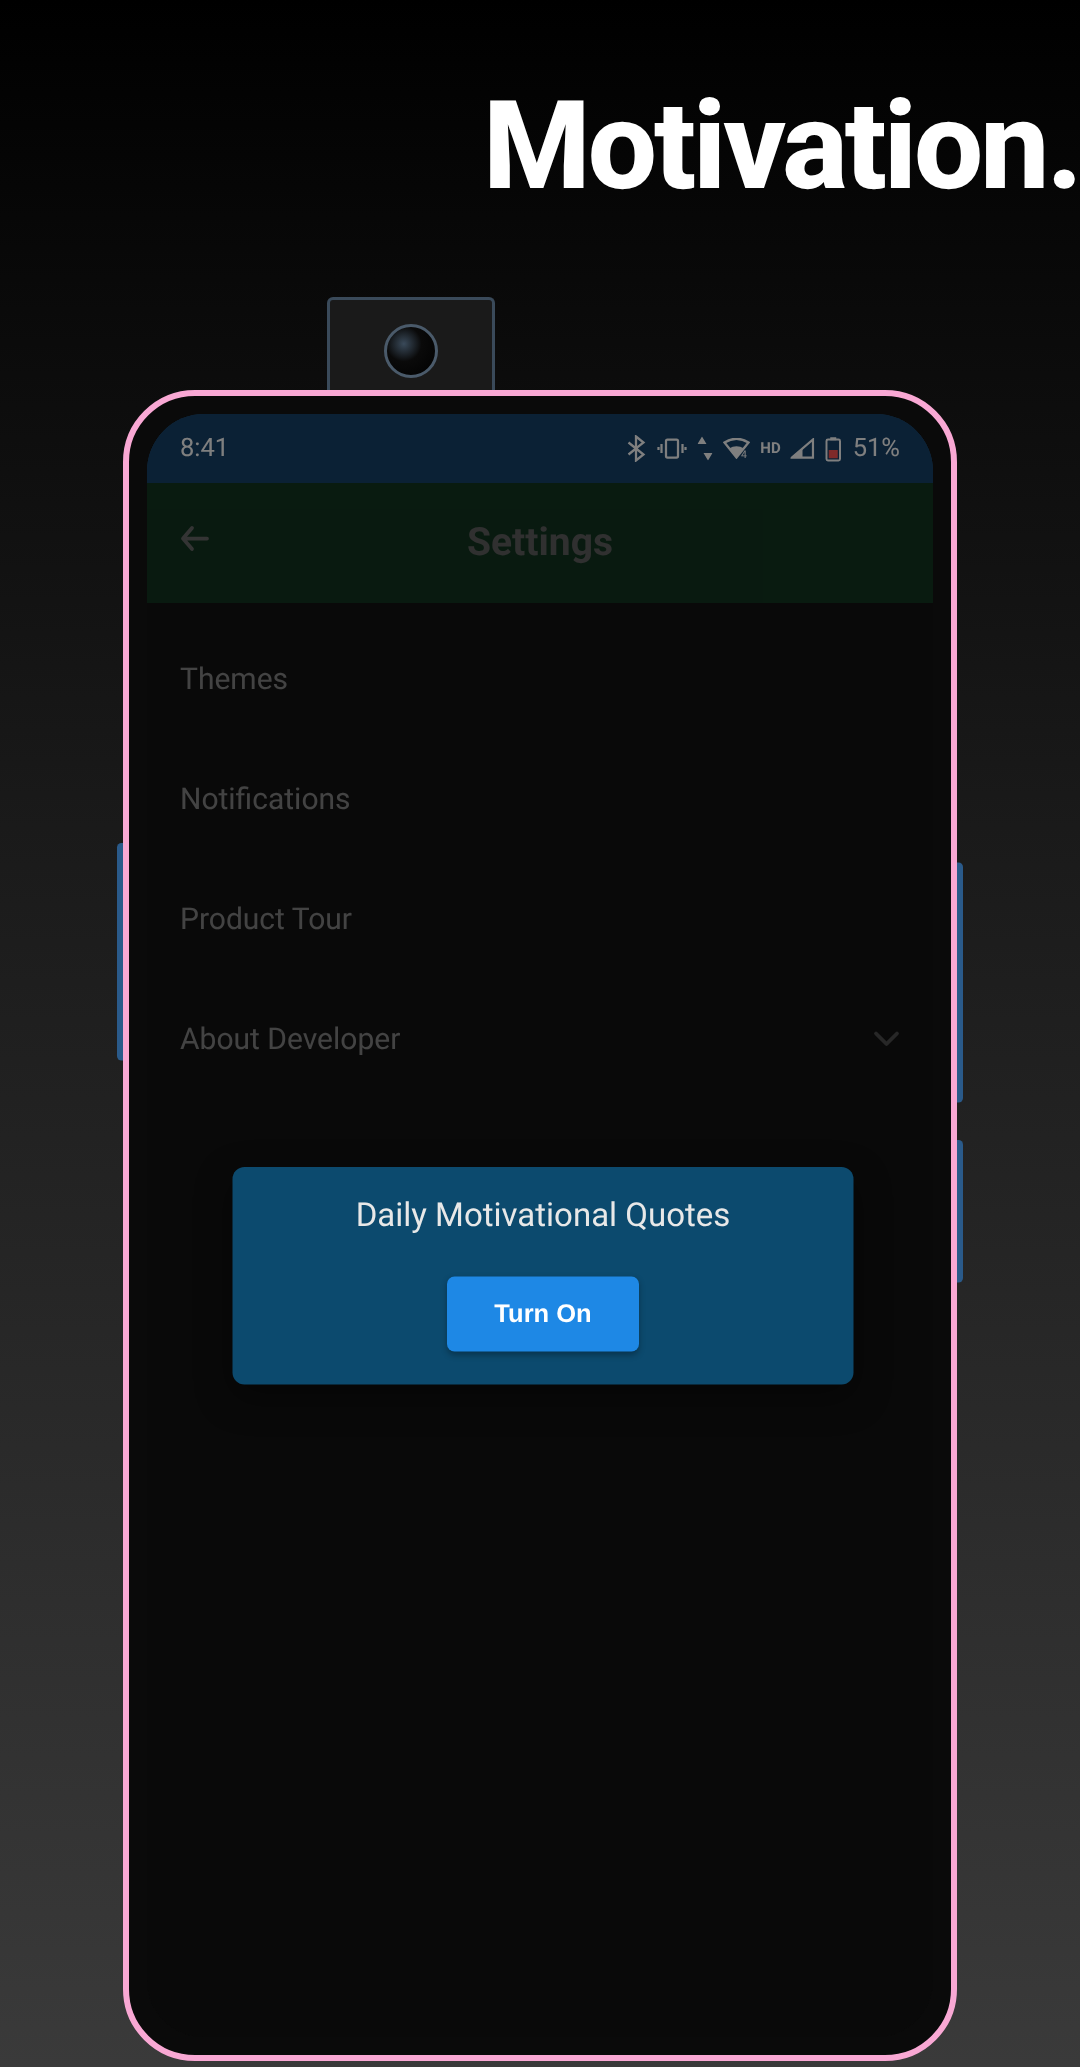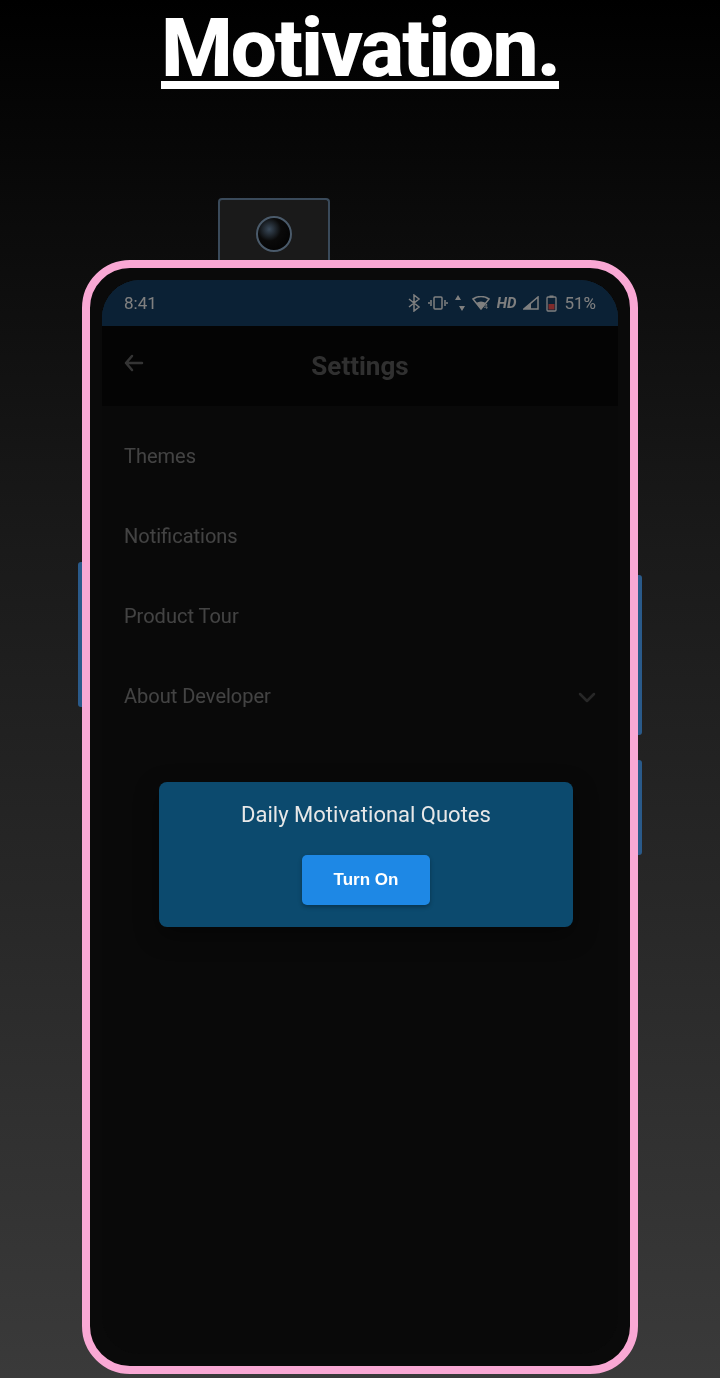--- a/index.html
+++ b/index.html
@@ -9,26 +9,26 @@
     }
     body {
       width: 720px;
       height: 1378px;
       background: linear-gradient(180deg, #000000 0%, #0a0a0a 15%, #1a1a1a 40%, #2a2a2a 70%, #3a3a3a 100%);
       font-family: -apple-system, BlinkMacSystemFont, 'Segoe UI', Roboto, sans-serif;
       position: relative;
       overflow: hidden;
     }
     .promo-title {
-      text-align: center;
+      text-align: right;
       color: #ffffff;
       font-size: 82px;
       font-weight: 800;
       letter-spacing: -2px;
-      text-decoration: underline;
+      margin-top: 50px;
     }
     .camera-module {
       position: absolute;
       top: 198px;
       left: 218px;
       width: 112px;
       height: 70px;
       background: #1a1a1a;
       border: 2px solid #3a4a5a;
       border-bottom: none;
@@ -45,21 +45,21 @@
       border: 2px solid #4a5a6a;
     }
     .phone-frame {
       position: absolute;
       top: 260px;
       left: 82px;
       width: 556px;
       height: 1114px;
       background: #0a0a0a;
       border-radius: 48px;
-      border: 8px solid #f9a8d4;
+      border: 4px solid #f9a8d4;
       overflow: hidden;
     }
     .phone-button-left {
       position: absolute;
       left: 78px;
       top: 562px;
       width: 6px;
       height: 145px;
       background: #2a5a8a;
       border-radius: 3px 0 0 3px;
@@ -106,21 +106,21 @@
       display: flex;
       align-items: center;
       gap: 7px;
     }
     .status-icon {
       display: inline-flex;
       align-items: center;
     }
     .app-bar {
       height: 80px;
-      background: #000000;
+      background: #14532d;
       display: flex;
       align-items: center;
       padding: 0 20px;
       position: relative;
       opacity: 0.55;
     }
     .back-arrow {
       color: #b0b0b0;
       font-size: 26px;
       width: 40px;
@@ -229,21 +229,21 @@
               <path d="M3 0 L6 5 L0 5 Z M7 16 L4 11 L10 11 Z"></path>
             </svg>
         </span>
         <span class="status-icon">
           <svg width="18" height="14" viewBox="0 0 18 14" fill="none">
               <path d="M9 13 L1 3 Q9 -2 17 3 Z" stroke="#fff" stroke-width="1.5" fill="none"></path>
               <path d="M9 13 L4 7 Q9 4 14 7 Z" fill="#fff"></path>
               <text x="12" y="13" font-size="7" fill="#fff">4</text>
             </svg>
         </span>
-        <span class="status-icon" style="font-weight:700;font-style:italic;font-size:15px">HD</span>
+        <span class="status-icon" style="font-weight:700;font-size:10px">HD</span>
         <span class="status-icon">
           <svg width="16" height="14" viewBox="0 0 16 14" fill="none">
               <path d="M1 13 L15 13 L15 1 Z" stroke="#fff" stroke-width="1.5" fill="none"></path>
               <path d="M1 13 L8 13 L8 7 Z" fill="#fff"></path>
             </svg>
         </span>
         <span class="status-icon">
           <svg width="11" height="17" viewBox="0 0 11 17" fill="none">
               <rect x="1" y="2" width="9" height="14" rx="1" stroke="#fff" stroke-width="1.3" fill="none"></rect>
               <rect x="3.5" y="0.5" width="4" height="2" fill="#fff"></rect>

